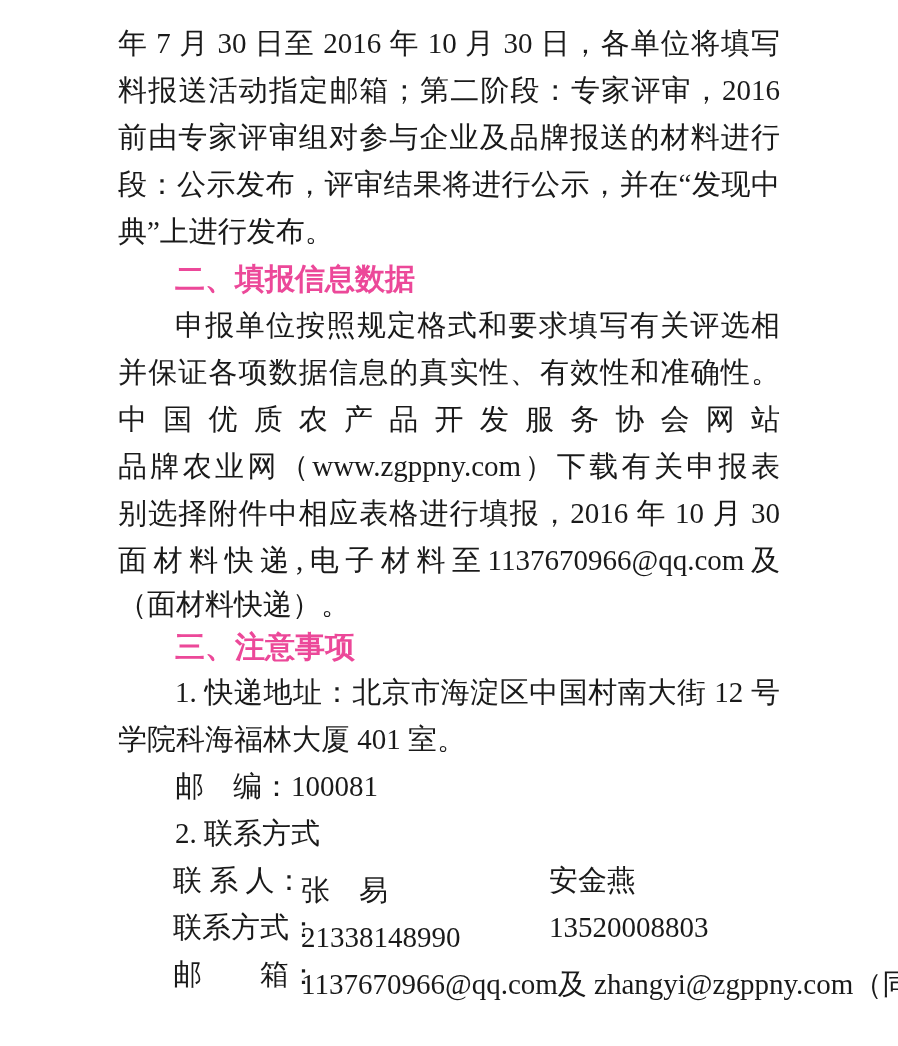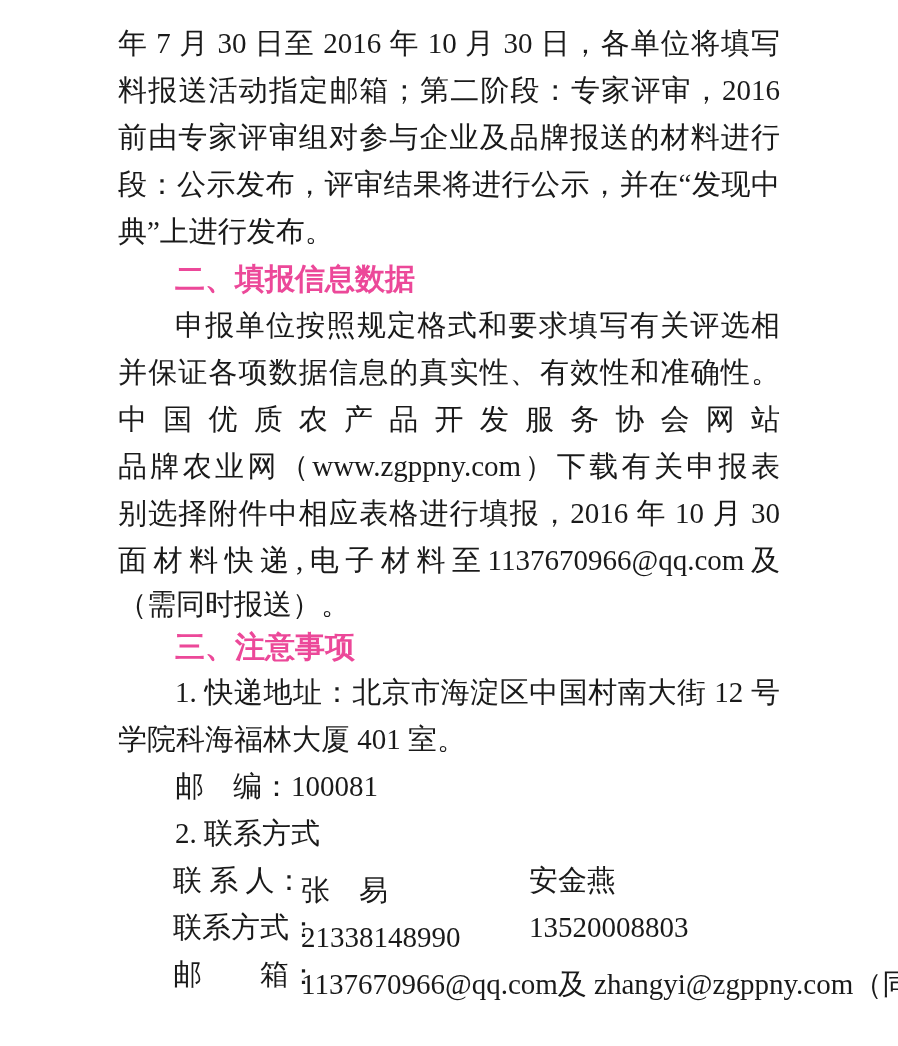--- a/index.html
+++ b/index.html
@@ -21,21 +21,21 @@
     font-family:"Liberation Sans","DejaVu Sans",sans-serif;
     font-size:30px;
     color:#ec4899;
     text-indent:57px;
   }
   .tight-a { height:41px; line-height:41px; }
   .tight-b { height:44px; line-height:44px; }
   .crow { display:flex; height:47px; line-height:47px; padding-left:55px; white-space:nowrap; }
   .crow .lbl { width:128px; flex:none; }
   .crow .c1  { width:228px; flex:none;margin-top:10px; }
-  .crow .c2  { flex:none; }
+  .crow .c2  { flex:none;margin-left:20px; }
   .crow.wide .c1 { width:auto; }
 </style>
 </head>
 <body>
 
 <div class="page">
 
   <div class="ln just">年 7 月 30 日至 2016 年 10 月 30 日，各单位将填写完整的填报材</div>
   <div class="ln just">料报送活动指定邮箱；第二阶段：专家评审，2016 年 12 月 5 日</div>
   <div class="ln just">前由专家评审组对参与企业及品牌报送的材料进行评审；第三阶</div>
@@ -43,21 +43,21 @@
   <div class="ln">典”上进行发布。</div>
 
   <div class="ln heading">二、填报信息数据</div>
 
   <div class="ln just ind">申报单位按照规定格式和要求填写有关评选相关数据信息，</div>
   <div class="ln just">并保证各项数据信息的真实性、有效性和准确性。各单位可登陆</div>
   <div class="ln just">中国优质农产品开发服务协会网站（www.cgapa.org.cn）和中国</div>
   <div class="ln just">品牌农业网（www.zgppny.com）下载有关申报表格，根据品牌类</div>
   <div class="ln just">别选择附件中相应表格进行填报，2016 年 10 月 30 日前将书</div>
   <div class="ln just">面材料快递,电子材料至1137670966@qq.com及zhangyi@zgppny.com</div>
-  <div class="ln tight-a">（需同时报送）。</div>
+  <div class="ln tight-a">（面材料快递）。</div>
 
   <div class="ln heading tight-b">三、注意事项</div>
 
   <div class="ln just ind">1. 快递地址：北京市海淀区中国村南大街 12 号中国农业科</div>
   <div class="ln">学院科海福林大厦 401 室。</div>
   <div class="ln ind">邮　编：100081</div>
   <div class="ln ind">2. 联系方式</div>
 
   <div class="crow">
     <span class="lbl">联 系 人：</span>

